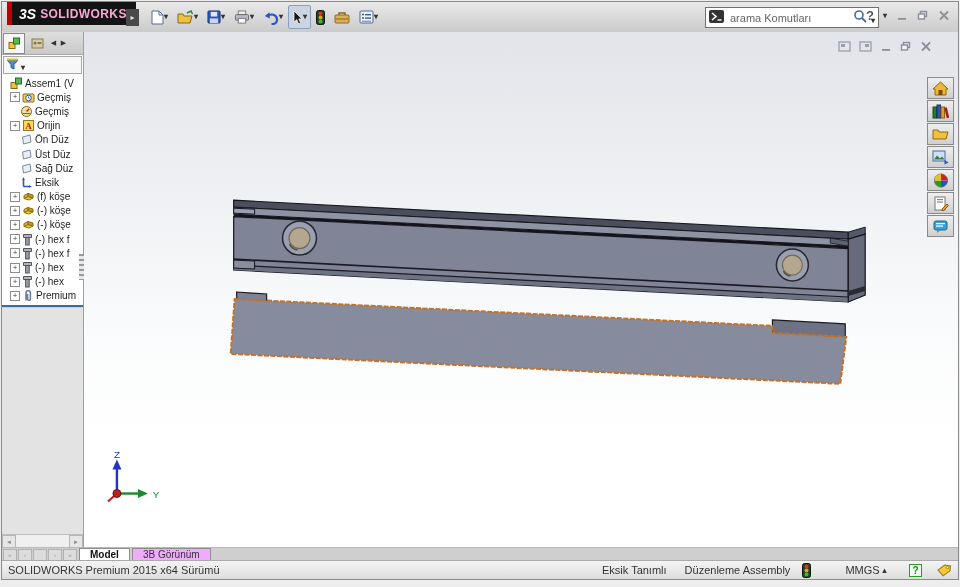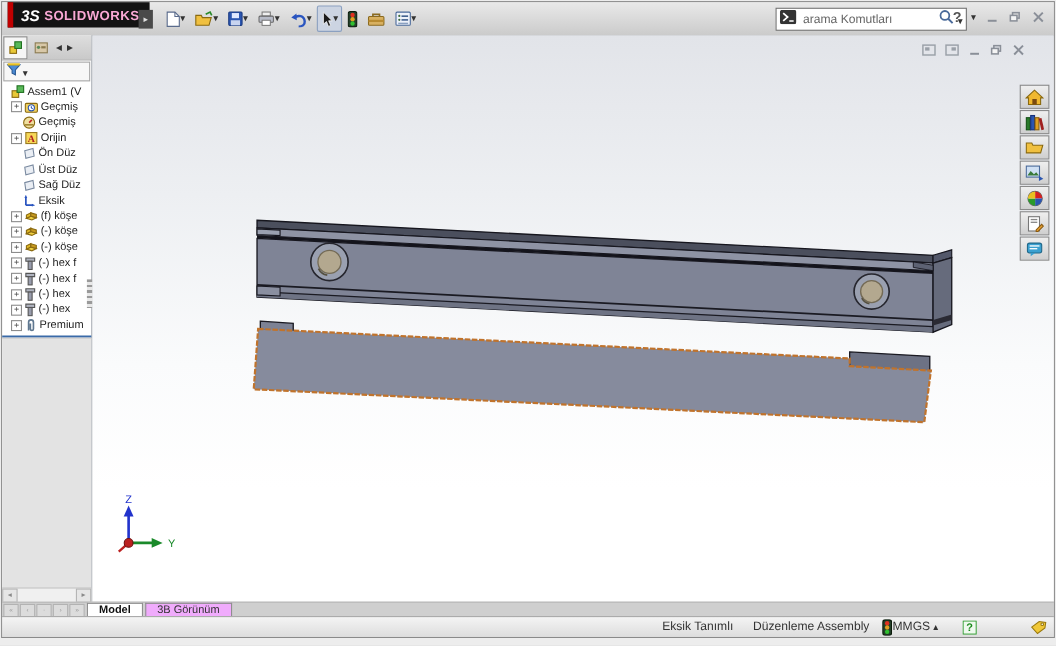--- a/index.html
+++ b/index.html
@@ -543,32 +543,33 @@
       <span class="navbtn">‹</span>
       <span class="navbtn">·</span>
       <span class="navbtn">›</span>
       <span class="navbtn">»</span>
     </div>
     <div class="tab active">Model</div>
     <div class="tab inactive">3B Görünüm</div>
   </div>
 
   <div class="statusbar">
+    <span class="sb-left">SOLIDWORKS Premium 2015 x64 Sürümü</span>
     <div class="sb-right">
       <span class="sb-item">Eksik Tanımlı</span>
       <span class="sb-item" style="margin-left:18px">Düzenleme Assembly</span>
       <span class="sb-item" style="margin-left:12px" id="sb-traffic">
           <svg width="9" height="15" viewBox="0 0 9 15">
             <rect x="0.5" y="0.5" width="8" height="14" rx="2" fill="#24402a" stroke="#0a1a0a"></rect>
             <circle cx="4.5" cy="3.6" r="2" fill="#e03020"></circle>
             <circle cx="4.5" cy="7.5" r="2" fill="#e0a020"></circle>
             <circle cx="4.5" cy="11.4" r="2" fill="#30c030"></circle>
           </svg>
         </span>
-      <span class="sb-item" style="">MMGS</span>
+      <span class="sb-item" style="margin-left:34px">MMGS</span>
       <span class="sb-item" style="margin-left:3px" id="sb-caret">
           <b style="font-size:8px;color:#333">▴</b>
         </span>
       <span class="sb-item" style="margin-left:22px" id="sb-help">
           <svg width="13" height="13">
             <rect x="0.5" y="0.5" width="12" height="12" fill="#effaef" stroke="#2a9a2a"></rect>
             <text x="6.5" y="10" font-size="10" font-weight="bold" text-anchor="middle" fill="#1a8a1a" font-family="Liberation Sans, sans-serif">?</text>
           </svg>
         </span>
       <span class="sb-item" style="margin-left:auto" id="sb-tag">

